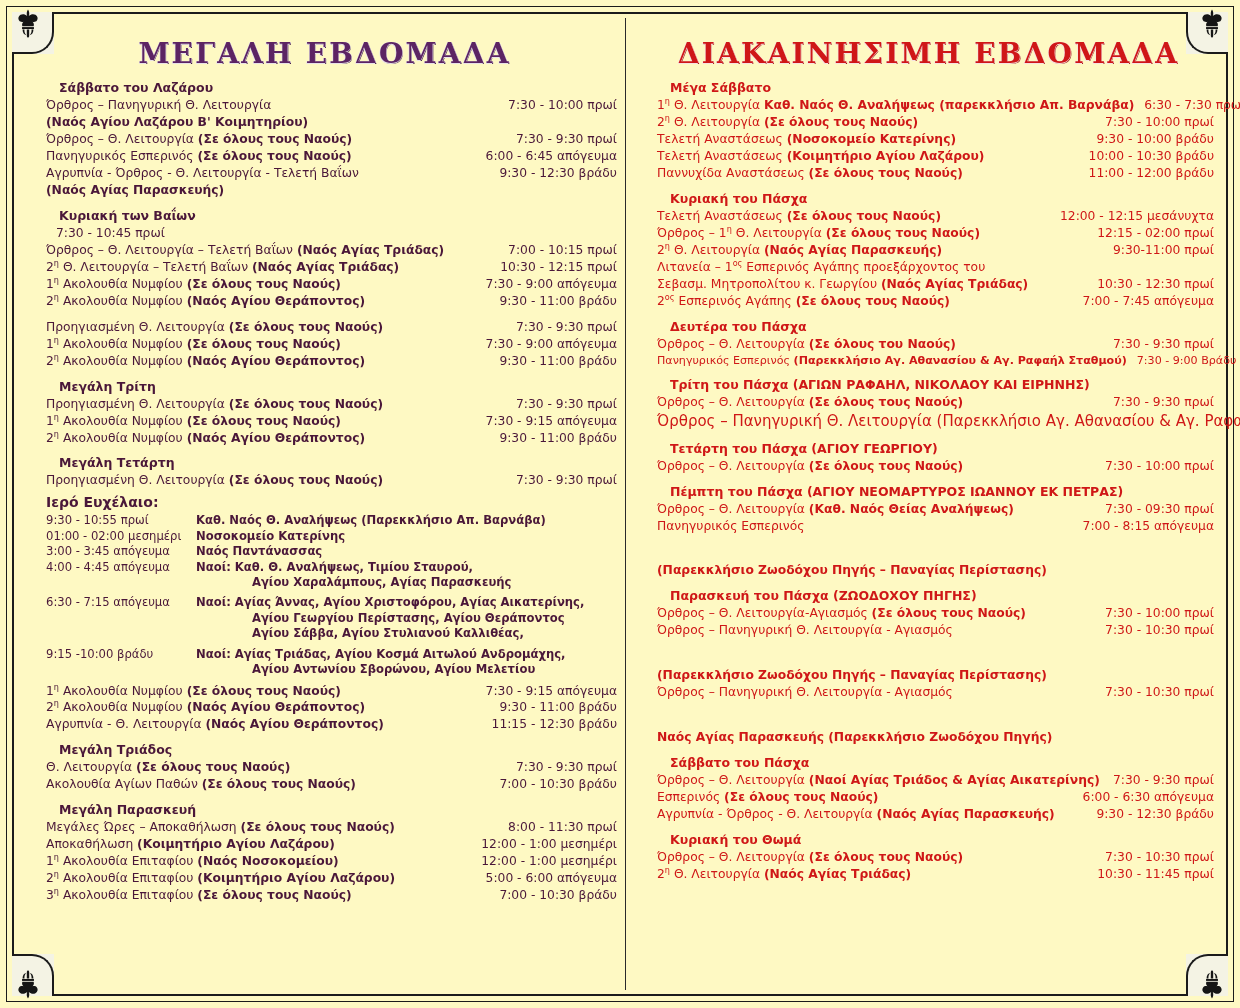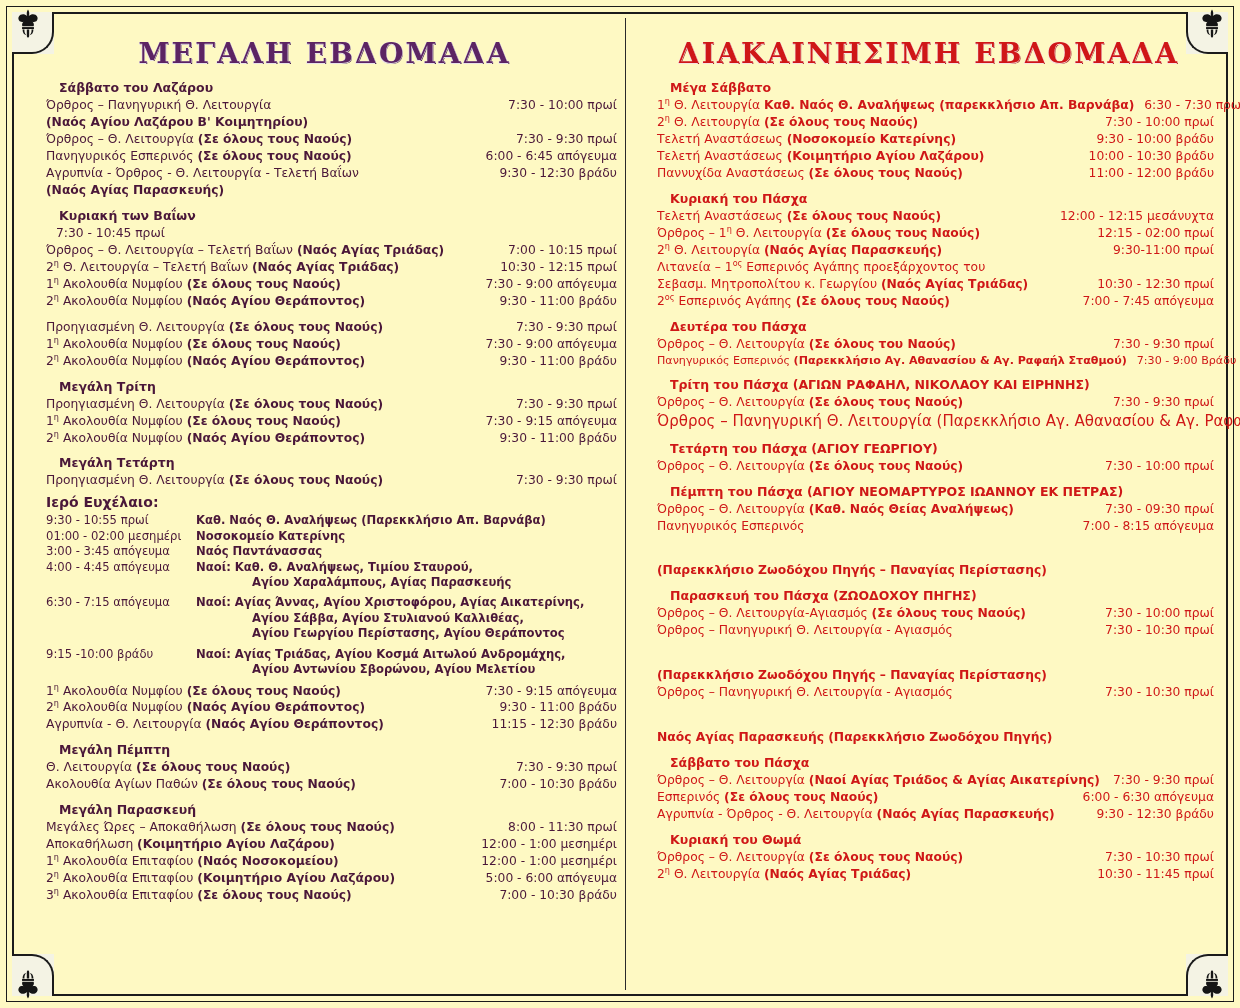--- a/index.html
+++ b/index.html
@@ -333,21 +333,21 @@
               <span class="et">3:00 - 3:45 απόγευμα</span>
               <span class="ev">Ναός Παντάνασσας</span>
             </div>
             <div class="euch-row">
               <span class="et">4:00 - 4:45 απόγευμα</span>
               <span class="ev">Ναοί: Καθ. Θ. Αναλήψεως, Τιμίου Σταυρού,<span class="ind">Αγίου Χαραλάμπους, Αγίας Παρασκευής</span></span>
             </div>
             <div class="euch-gap"></div>
             <div class="euch-row">
               <span class="et">6:30 - 7:15 απόγευμα</span>
-              <span class="ev">Ναοί: Αγίας Άννας, Αγίου Χριστοφόρου, Αγίας Αικατερίνης,<span class="ind">Αγίου Σάββα, Αγίου Στυλιανού Καλλιθέας,</span><span class="ind">Αγίου Γεωργίου Περίστασης, Αγίου Θεράποντος</span></span>
+              <span class="ev">Ναοί: Αγίας Άννας, Αγίου Χριστοφόρου, Αγίας Αικατερίνης,<span class="ind">Αγίου Γεωργίου Περίστασης, Αγίου Θεράποντος</span><span class="ind">Αγίου Σάββα, Αγίου Στυλιανού Καλλιθέας,</span></span>
             </div>
             <div class="euch-gap"></div>
             <div class="euch-row">
               <span class="et">9:15 -10:00 βράδυ</span>
               <span class="ev">Ναοί: Αγίας Τριάδας, Αγίου Κοσμά Αιτωλού Ανδρομάχης,<span class="ind">Αγίου Αντωνίου Σβορώνου, Αγίου Μελετίου</span></span>
             </div>
             <div class="euch-gap"></div>
             <div class="entry">
               <span class="label">1<sup>η</sup> Ακολουθία Νυμφίου <span class="b">(Σε όλους τους Ναούς)</span></span>
               <span class="time">7:30 - 9:15 απόγευμα</span>
@@ -355,21 +355,21 @@
             <div class="entry">
               <span class="label">2<sup>η</sup> Ακολουθία Νυμφίου <span class="b">(Ναός Αγίου Θεράποντος)</span></span>
               <span class="time">9:30 - 11:00 βράδυ</span>
             </div>
             <div class="entry">
               <span class="label">Αγρυπνία - Θ. Λειτουργία <span class="b">(Ναός Αγίου Θεράποντος)</span></span>
               <span class="time">11:15 - 12:30 βράδυ</span>
             </div>
           </div>
           <div class="day">
-            <div class="day-name">Μεγάλη Πέμπτη</div>
+            <div class="day-name">Μεγάλη Τριάδος</div>
             <div class="entry">
               <span class="label">Θ. Λειτουργία <span class="b">(Σε όλους τους Ναούς)</span></span>
               <span class="time">7:30 - 9:30 πρωί</span>
             </div>
             <div class="entry">
               <span class="label">Ακολουθία Αγίων Παθών <span class="b">(Σε όλους τους Ναούς)</span></span>
               <span class="time">7:00 - 10:30 βράδυ</span>
             </div>
           </div>
           <div class="day">

